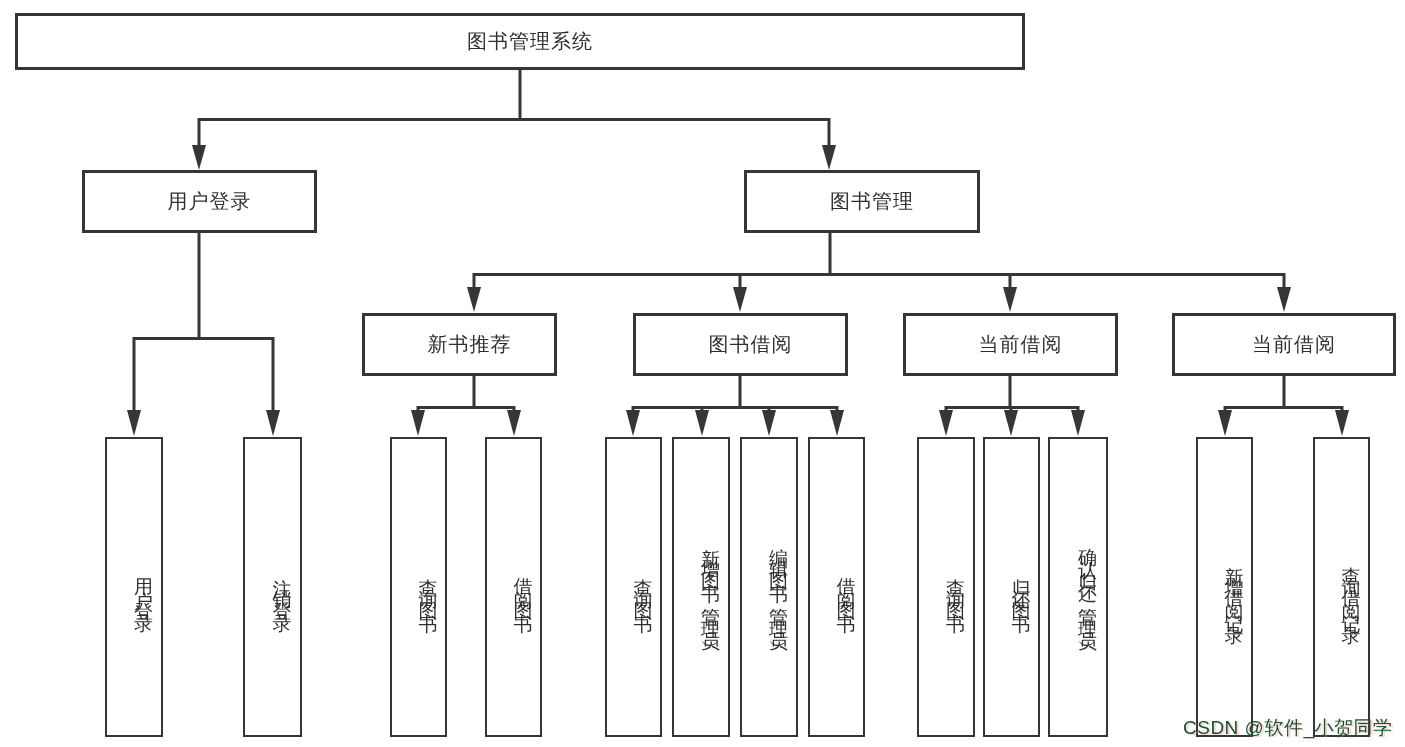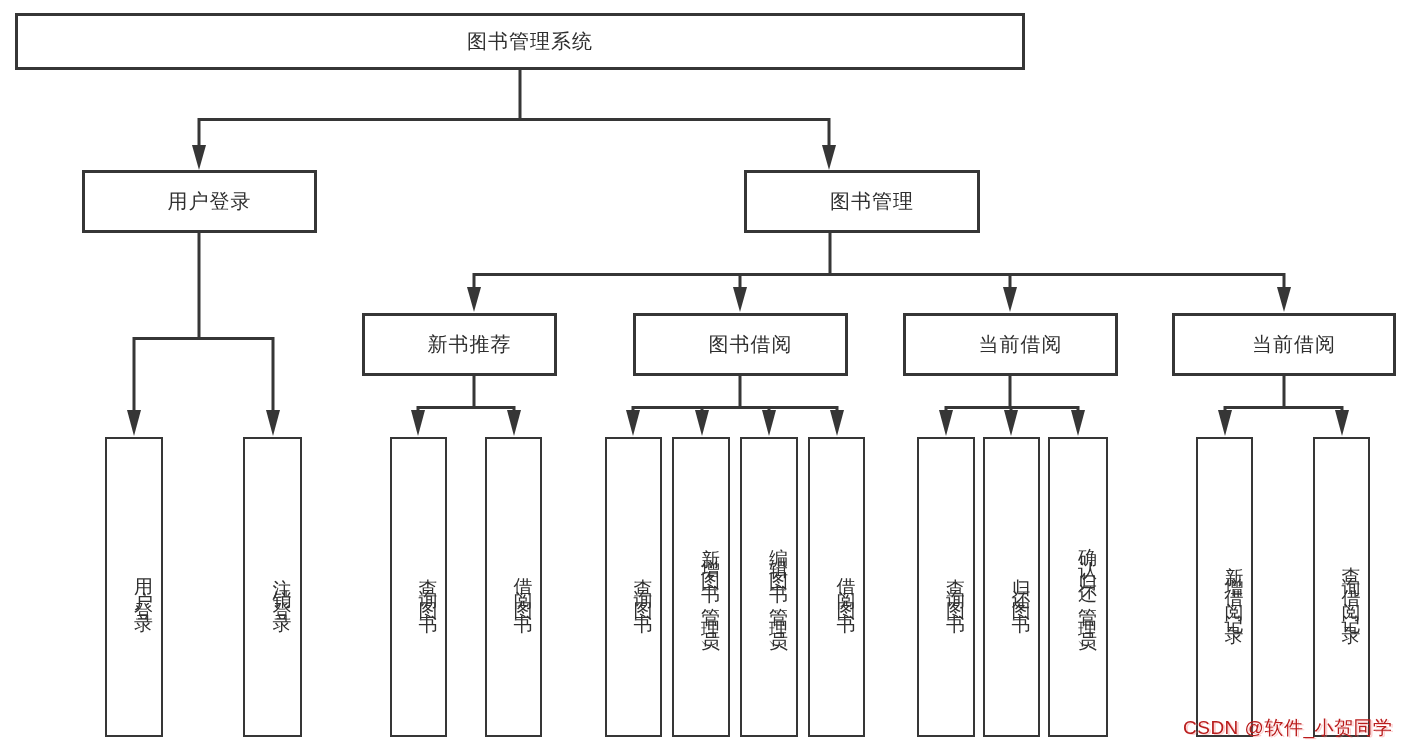--- a/index.html
+++ b/index.html
@@ -33,21 +33,21 @@
     text-orientation:mixed;
     letter-spacing:12px;
     line-height:1;
     white-space:nowrap;
   }
   #watermark{
     position:absolute;
     left:1183px;top:715px;
     z-index:3;
     font-size:19px;
-    color:#b91c1c;
+    color:#14532d;
     letter-spacing:0.5px;
     white-space:nowrap;
     text-shadow:2px 1px 0 rgba(250,120,120,0.35);
   }
 </style>
 </head>
 <body>
 
 <div id="canvas">
 

